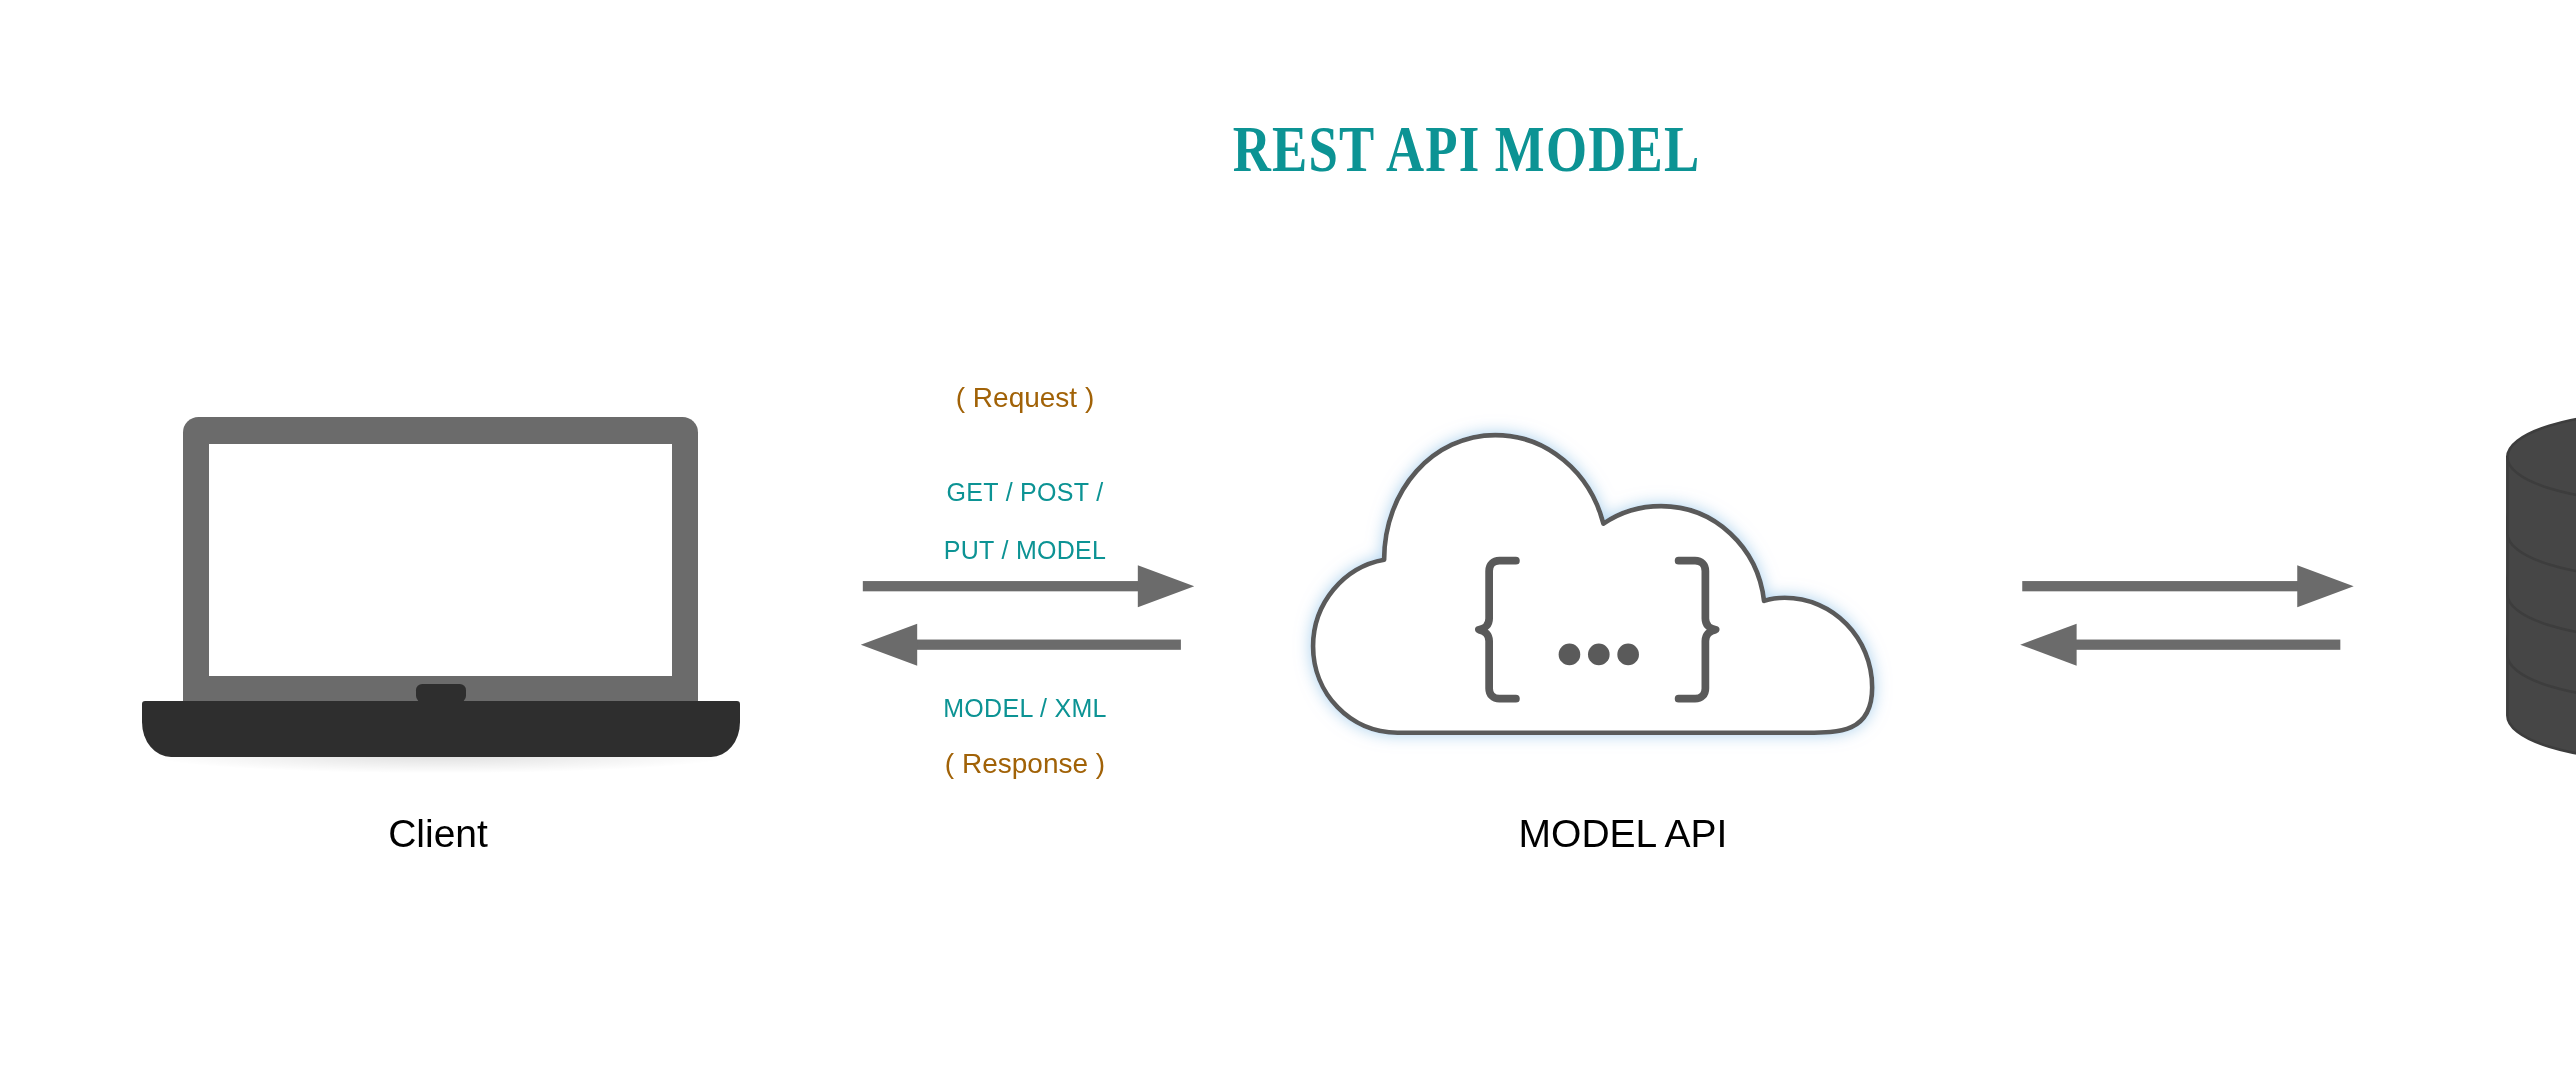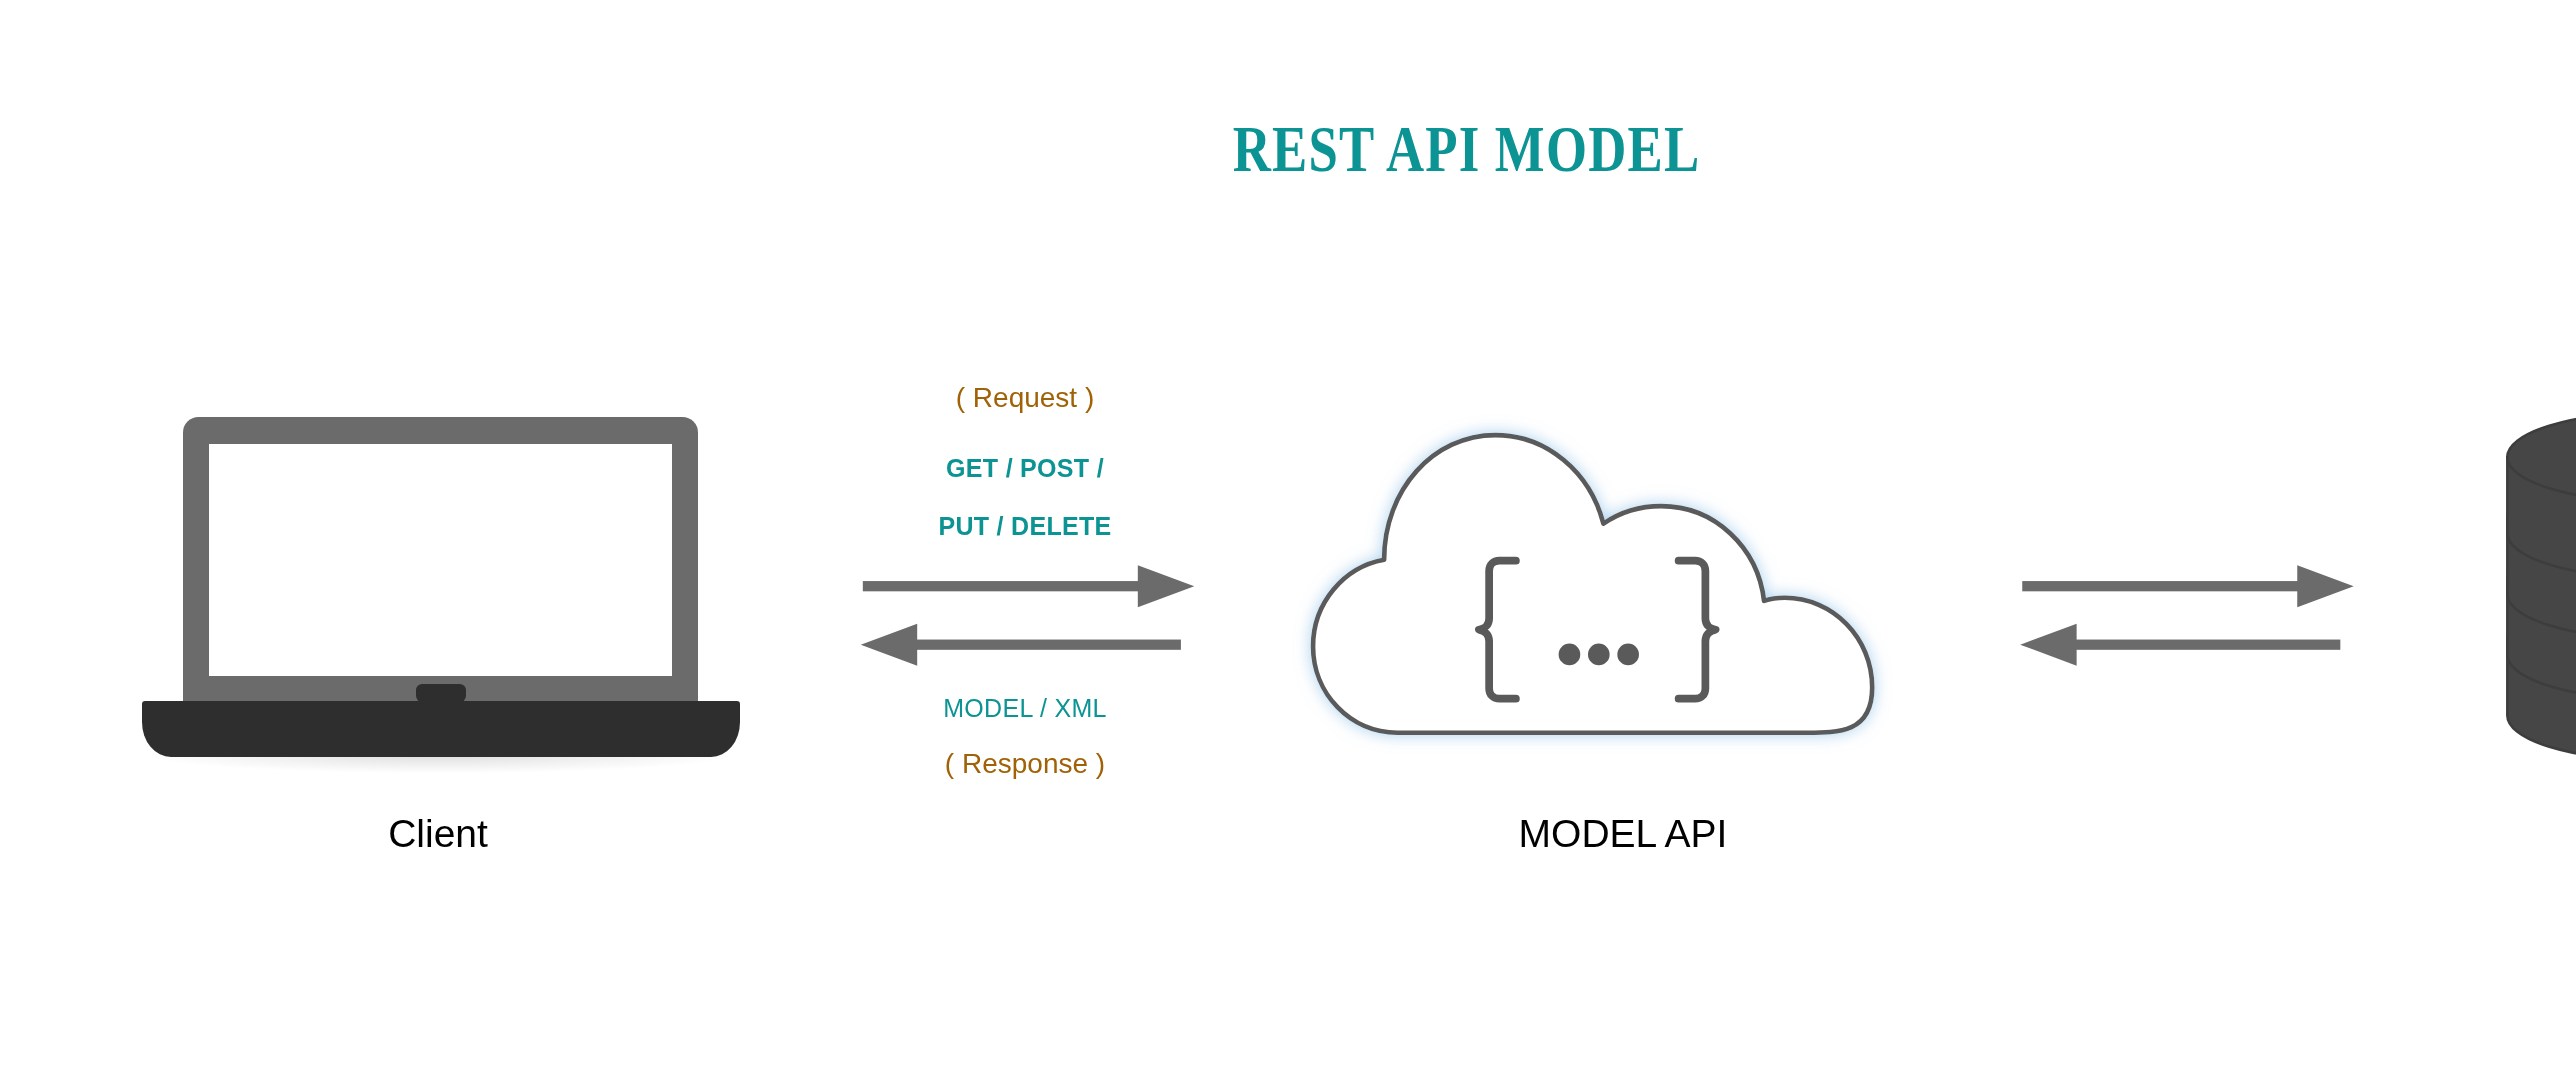--- a/index.html
+++ b/index.html
@@ -143,22 +143,23 @@
     line-height: 1;
   }
   .edge-label.muted {
     color: #a16207;
     font-size: 28px;
     font-weight: 400;
   }
   .edge-label.accent {
     color: #0c9394;
     font-size: 25px;
-    font-weight: 700;
+    font-weight: 400;
     letter-spacing: 0.3px;
+    margin-top: 24px;
   }
   .edge-label.accent-light {
     color: #0c9394;
     font-size: 25px;
     font-weight: 400;
     letter-spacing: 0.3px;
   }
 
   #label-request      { left: 788px; top: 384px;  width: 474px; }
   #label-methods-1    { left: 788px; top: 456px;  width: 474px; }
@@ -279,20 +280,20 @@
         <rect x="106" y="157" width="538" height="20" fill="#6b6b6b"></rect>
         <polygon points="130,126 130,208 20,167" fill="#6b6b6b"></polygon>
       </g>
     </svg>
   </div>
 
   <div class="edge-label muted" id="label-request">( Request )</div>
 
   <div class="edge-label accent" id="label-methods-1">GET / POST /</div>
 
-  <div class="edge-label accent" id="label-methods-2">PUT / DELETE</div>
+  <div class="edge-label accent" id="label-methods-2">PUT / MODEL</div>
 
   <div class="edge-label accent-light" id="label-format">MODEL / XML</div>
 
   <div class="edge-label muted" id="label-response">( Response )</div>
 
 </div>
 
 
 </body></html>

